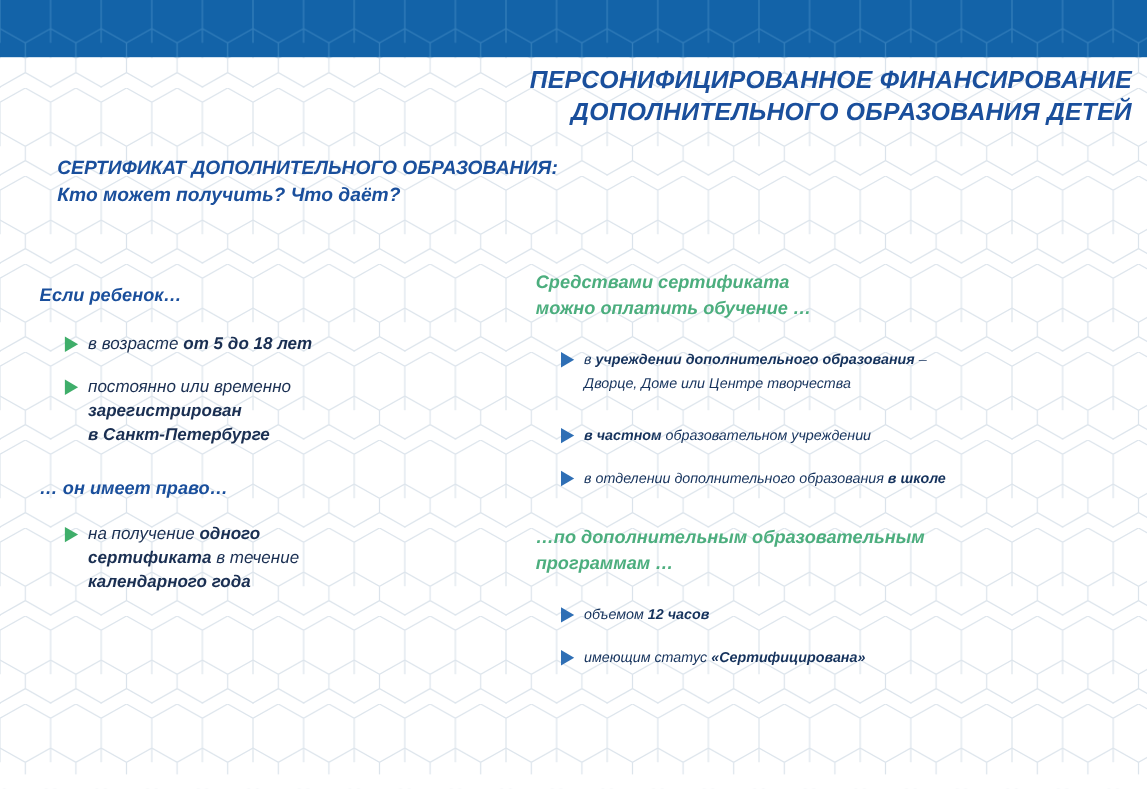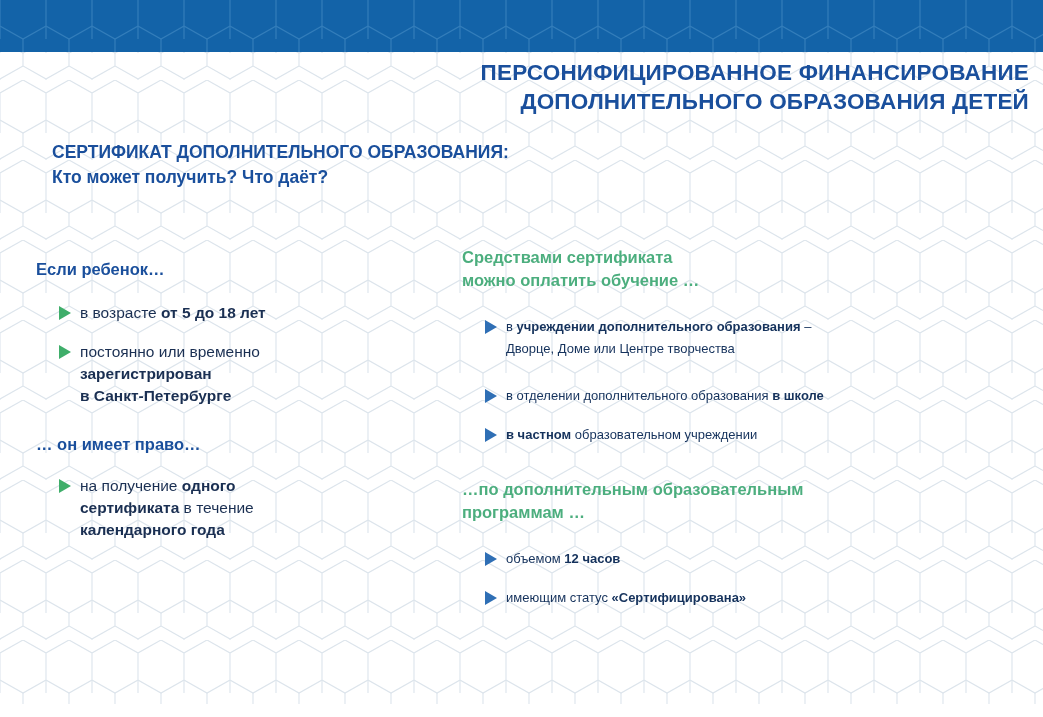--- a/index.html
+++ b/index.html
@@ -7,20 +7,21 @@
     padding: 0;
     background: #ffffff;
   }
   .slide {
     position: relative;
     width: 1043px;
     height: 717px;
     overflow: hidden;
     font-family: "Liberation Sans", sans-serif;
     background: #ffffff;
+    font-style: italic;
   }
 
   
   .hex-bg {
     position: absolute;
     left: 0;
     top: 0;
     width: 1043px;
     height: 717px;
     opacity: 0.50;
@@ -82,21 +83,21 @@
   
   .col-left {
     position: absolute;
     left: 36px;
     top: 246px;
     width: 420px;
     margin-top: 12px;
   }
   .col-right {
     position: absolute;
-    left: 462px;
+    left: 487px;
     top: 246px;
     width: 545px;
   }
 
   .head-blue {
     color: #1a4f9c;
     font-weight: bold;
     font-size: 16.5px;
     line-height: 22px;
     margin: 0 0 22px 0;
@@ -223,26 +224,26 @@
 
     <div class="bullet-row">
       <span class="tri blue"></span>
       <span class="txt">в <b>учреждении дополнительного образования</b> –<br>Дворце, Доме или Центре творчества</span>
     </div>
 
     <div class="spacer-sm"></div>
 
     <div class="bullet-row">
       <span class="tri blue"></span>
+      <span class="txt"><b>в частном</b> образовательном учреждении</span>
+    </div>
+
+    <div class="bullet-row">
+      <span class="tri blue"></span>
       <span class="txt">в отделении дополнительного образования <b>в школе</b></span>
-    </div>
-
-    <div class="bullet-row">
-      <span class="tri blue"></span>
-      <span class="txt"><b>в частном</b> образовательном учреждении</span>
     </div>
 
     <div class="mid-head-green">…по дополнительным образовательным<br>программам …</div>
 
     <div class="bullet-row">
       <span class="tri blue"></span>
       <span class="txt">объемом <b>12 часов</b></span>
     </div>
 
     <div class="bullet-row">

